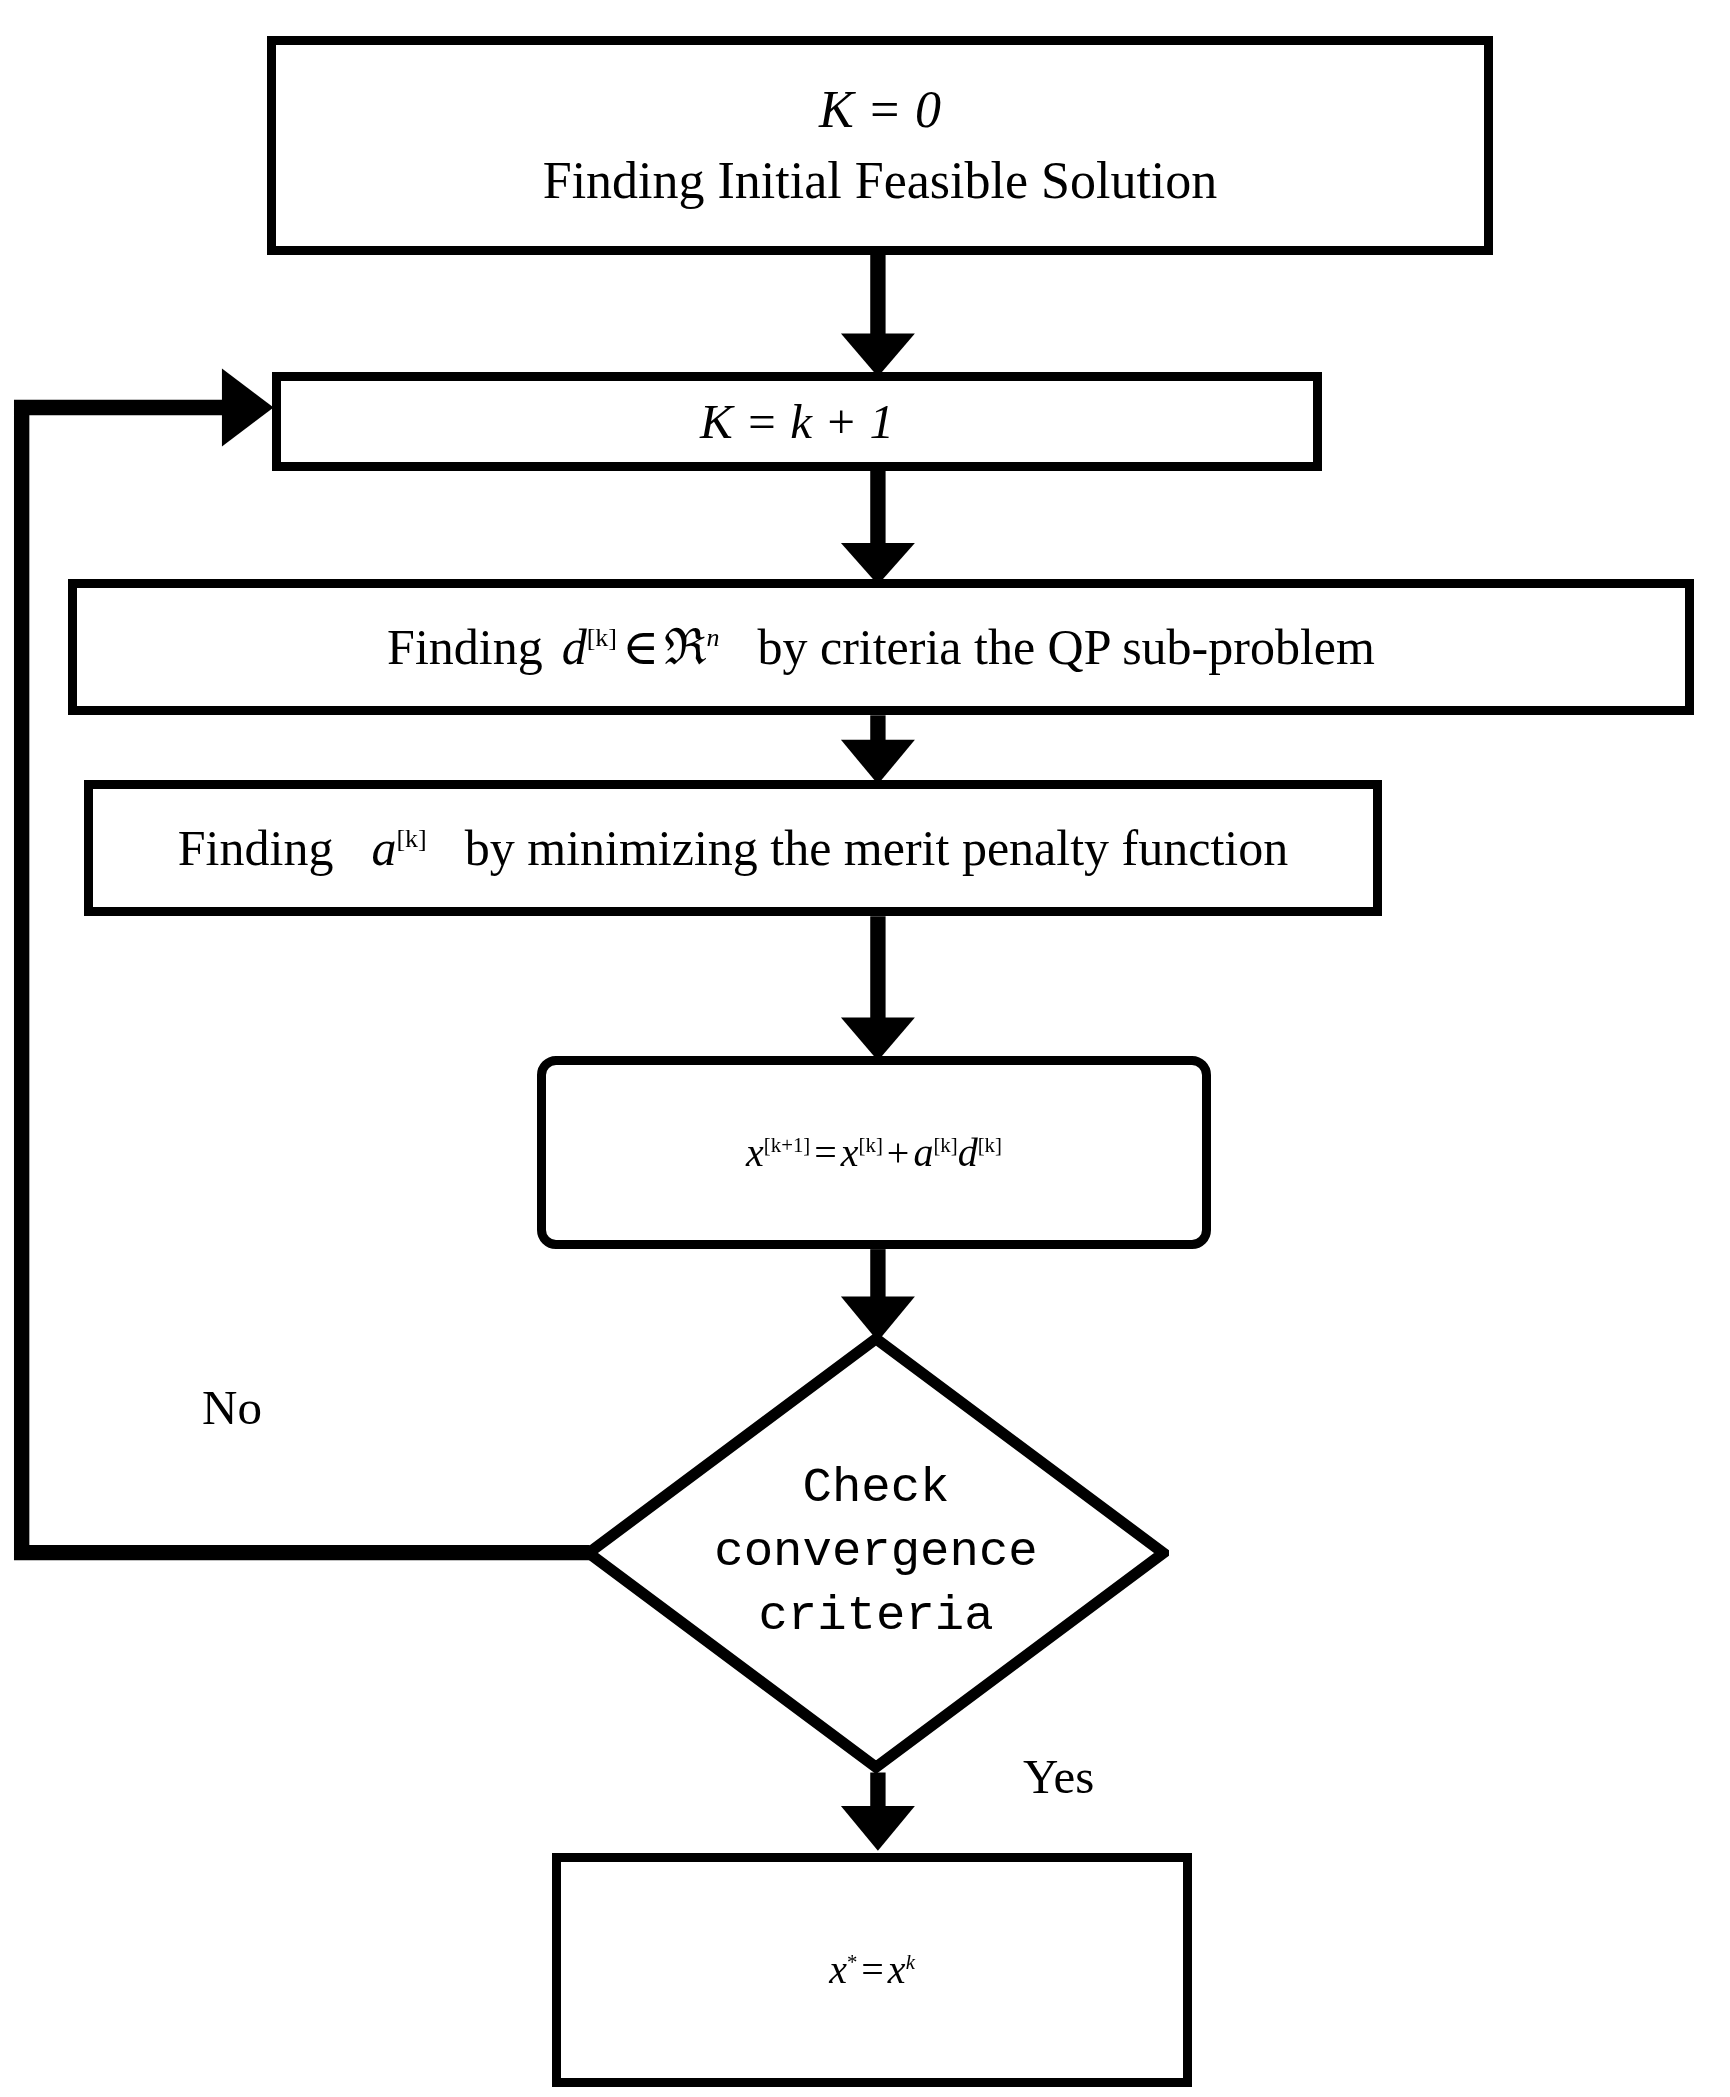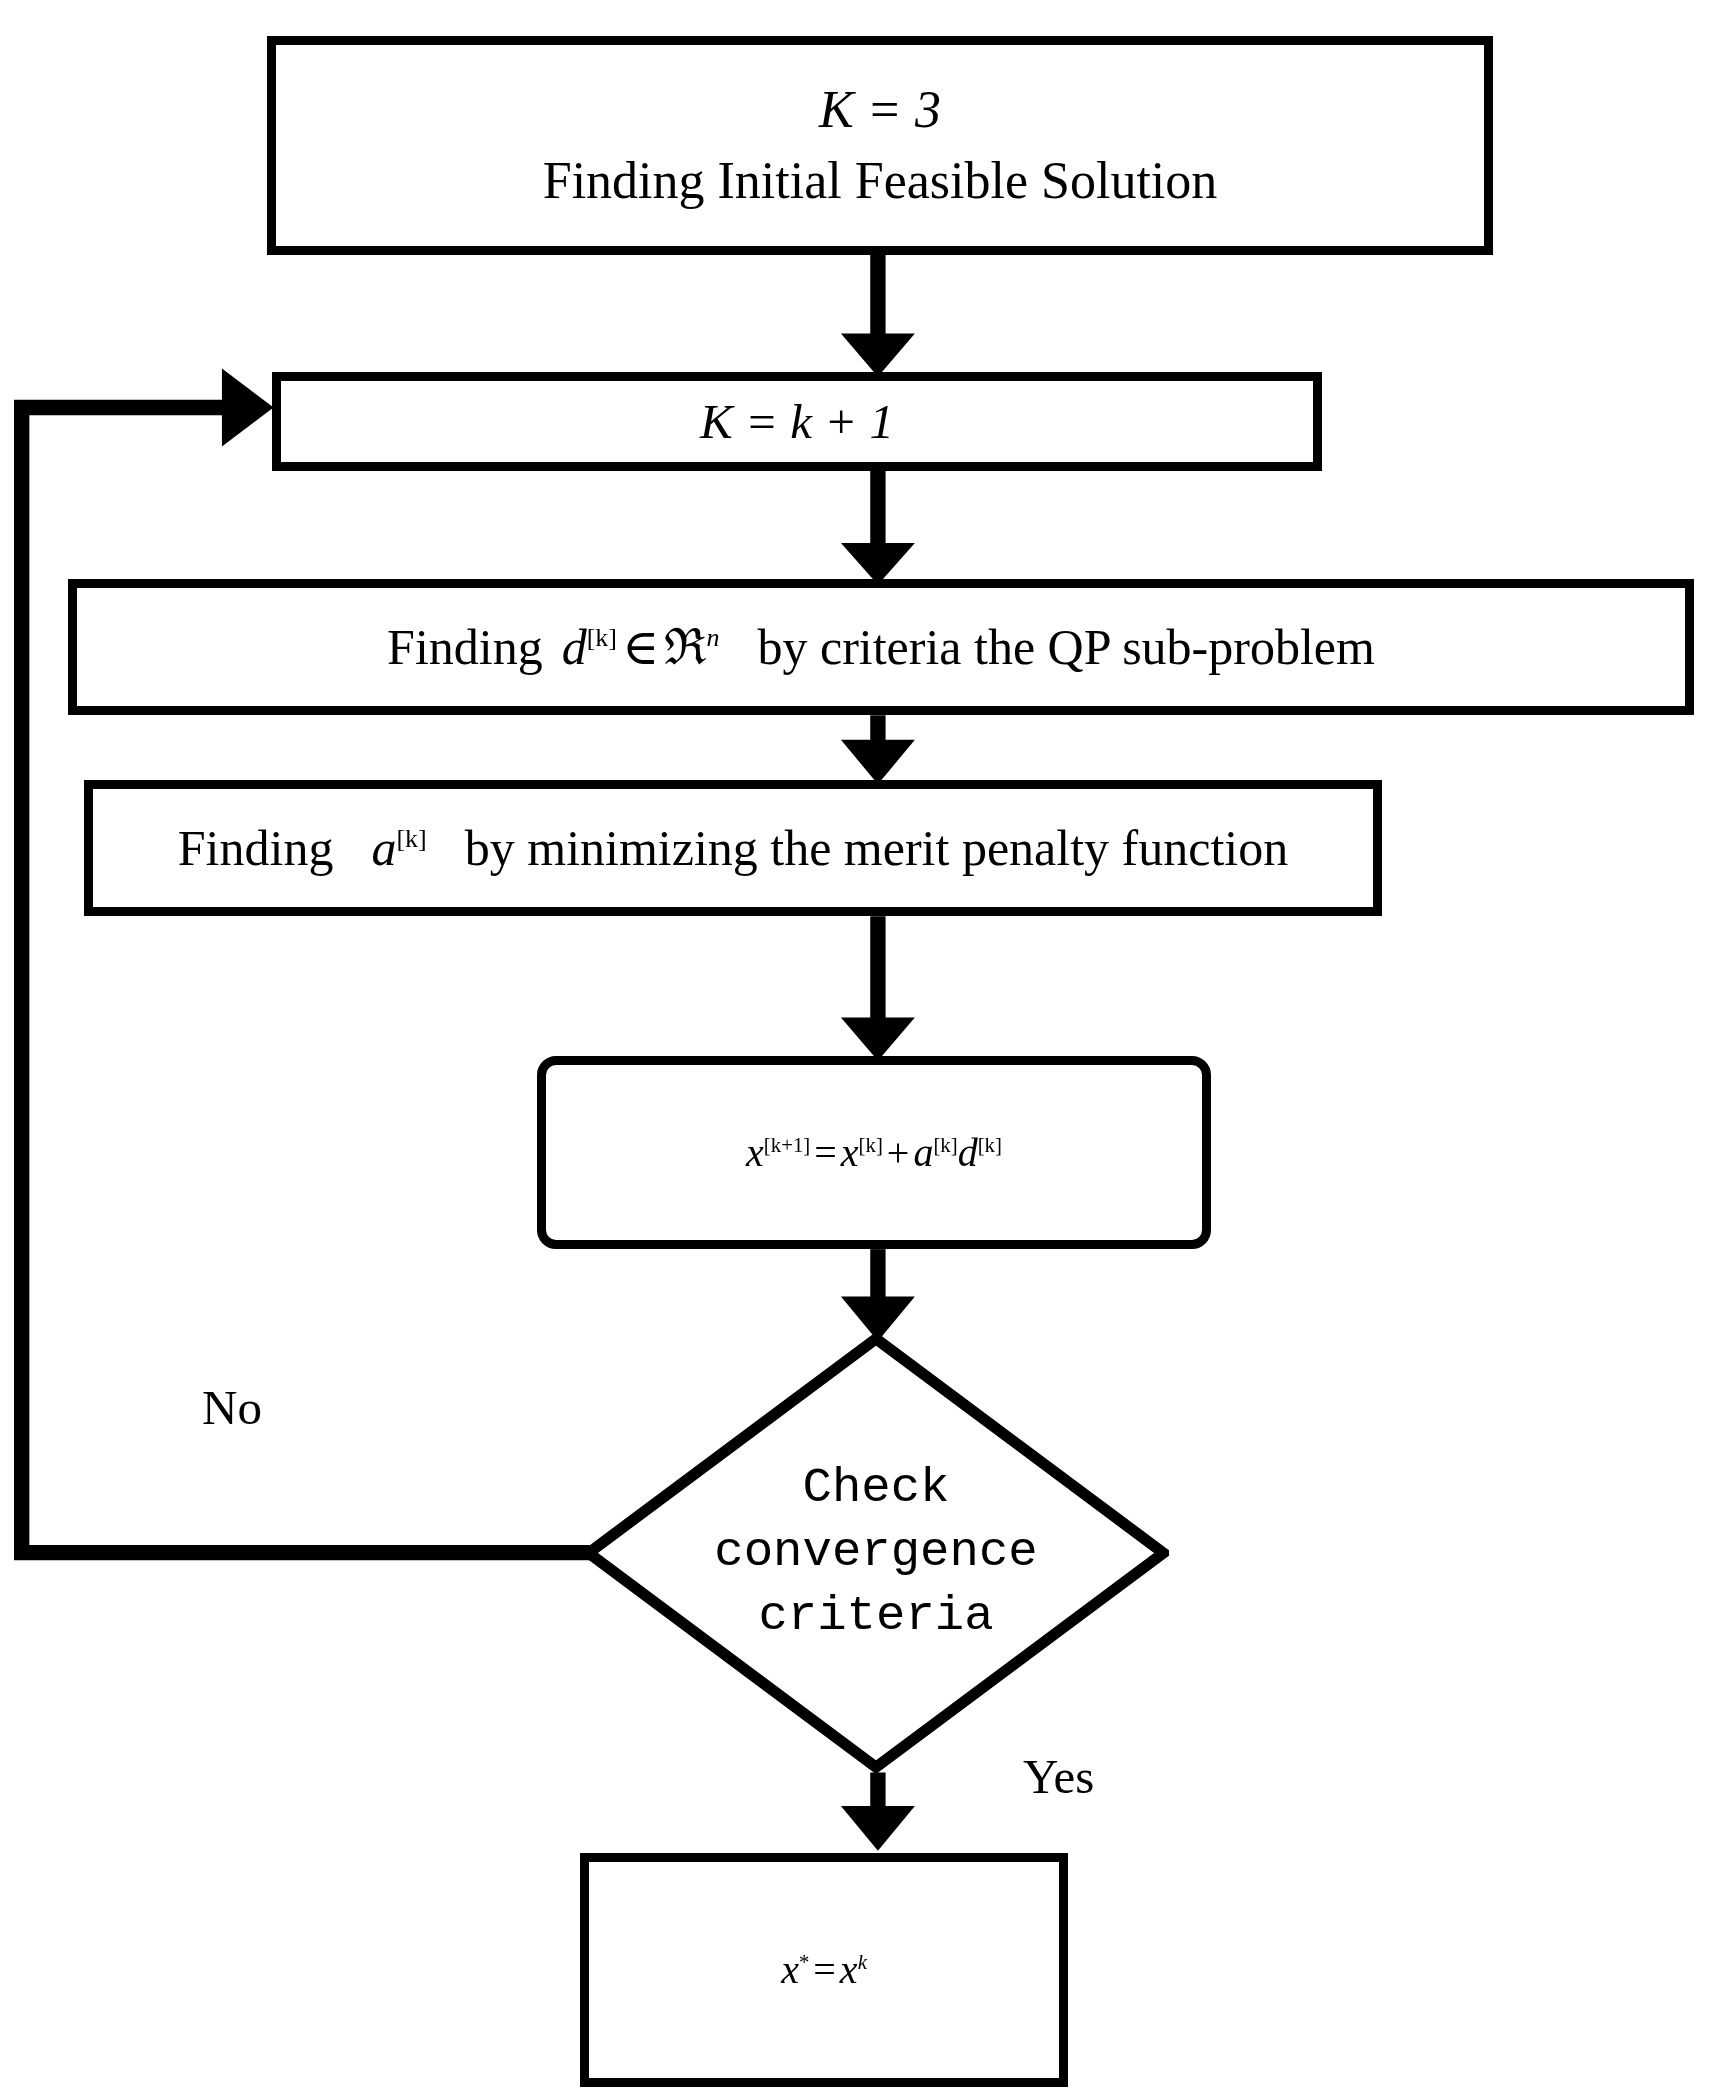--- a/index.html
+++ b/index.html
@@ -35,21 +35,21 @@
     display: block;
     white-space: nowrap;
   }
 
   
   #node-init        { left: 267px;  top: 36px;   width: 1226px; height: 219px; }
   #node-increment   { left: 272px;  top: 372px;  width: 1050px; height: 99px; }
   #node-qp          { left: 68px;   top: 579px;  width: 1626px; height: 136px; }
   #node-merit       { left: 84px;   top: 780px; width: 1298px; height: 136px; }
   #node-update      { left: 537px;  top: 1056px; width: 674px;  height: 193px; border-radius: 19px; }
-  #node-result      { left: 580px;  top: 1853px; width: 488px;  height: 234px; }
+  #node-result      { left: 552px;  top: 1853px; width: 640px;  height: 234px; }
 
   
   .t-init-1   { font-size: 52px; font-style: italic; }
   .t-init-2   { font-size: 52px; margin-top: 9.8px; }
   .t-inc      { font-size: 49px; font-style: italic; }
   .t-body     { font-size: 50px; }
   .t-eq       { font-size: 40px; font-style: italic; }
   .t-eq2      { font-size: 40px; font-style: italic; }
   .t-diamond  { font-size: 49px; }
 
@@ -149,21 +149,21 @@
       </g>
 
       <g>
         <path d="M 845 2225 L 31 2225 L 31 584 L 330 584" stroke="#000" stroke-width="22" fill="none" stroke-linejoin="miter" stroke-linecap="butt"></path>
         <polygon points="318,528 318,640 392,584" fill="#000"></polygon>
       </g>
     </svg>
   </div>
 
   <div class="node" id="node-init">
-    <span class="line t-init-1">K = 3</span>
+    <span class="line t-init-1">K = 0</span>
     <span class="line t-init-2">Finding Initial Feasible Solution</span>
   </div>
 
   <div class="node" id="node-increment">
     <span class="line t-inc">K = k + 1</span>
   </div>
 
   <div class="node" id="node-qp">
     <span class="line t-body"><span class="mr">Finding</span><span class="sp"></span><span class="mi">d</span><sup class="sb"><span class="brk">[k]</span></sup><span class="op">∈</span><span class="frak">ℜ</span><sup class="sb"><span>n</span></sup><span class="sp"></span><span class="sp"></span><span class="mr">by criteria the QP sub-problem</span></span>
   </div>

